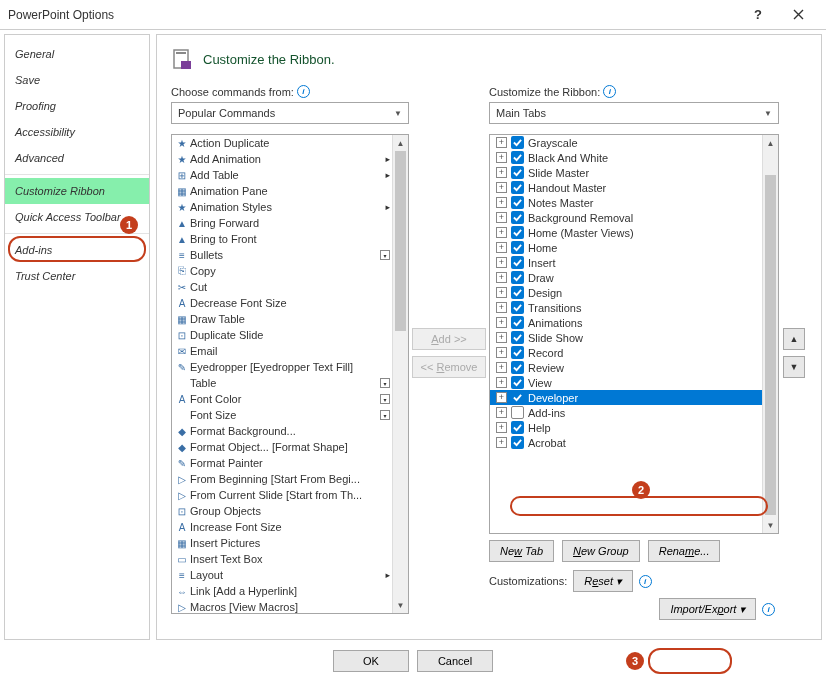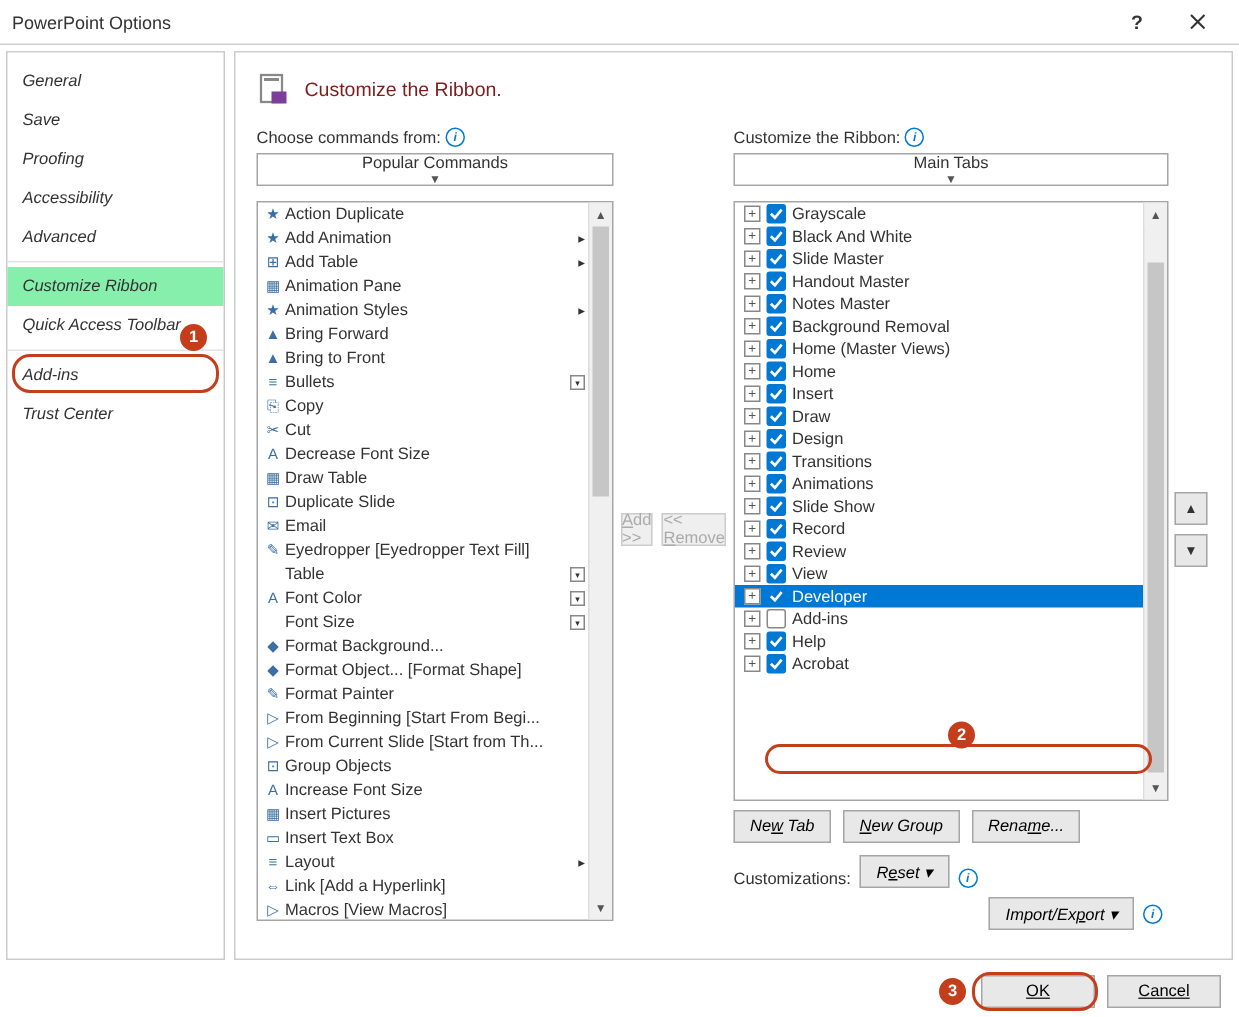--- a/index.html
+++ b/index.html
@@ -12,32 +12,32 @@
 .content { display: flex; height: 614px; padding: 4px; }
 
 .sidebar { width: 146px; border: 1px solid #ccc; padding: 6px 0; font-style: italic; }
 .sidebar .item { padding: 7px 10px; font-size: 11px; cursor: default; }
 .sidebar .sep { border-top: 1px solid #e3e3e3; margin: 3px 0; }
 
 .main { flex: 1; border: 1px solid #ccc; margin-left: 6px; padding: 12px 14px; position: relative; }
 
 .header-row { display: flex; align-items: center; margin-bottom: 14px; }
 .header-icon { width: 24px; height: 24px; margin-right: 8px; }
-.header-text { font-size: 13px; color: #7f1d1d; }
+.header-text { font-size: 13px; color: #14532d; }
 
 .columns { display: flex; gap: 0; }
 .col-left { width: 238px; }
-.col-mid { width: 80px; display: flex; flex-direction: row; align-items: center; justify-content: center; gap: 6px; padding: 0 8px; }
+.col-mid { width: 80px; display: flex; flex-direction: column; align-items: center; justify-content: center; gap: 6px; padding: 0 8px; }
 .col-right { flex: 1; position: relative; }
 .col-arrows { width: 28px; display: flex; flex-direction: column; justify-content: center; gap: 6px; padding-left: 4px; }
 
 .label-row { font-size: 11px; margin-bottom: 4px; display: flex; align-items: center; gap: 3px; }
 .info-icon { width: 13px; height: 13px; border: 1px solid #0078d4; border-radius: 50%; display: inline-flex; align-items: center; justify-content: center; font-size: 8px; color: #0078d4; font-style: italic; font-weight: bold; }
 
-.dropdown { width: 100%; height: 22px; border: 1px solid #a6a6a6; background: #fff; padding: 0 6px; display: flex; align-items: center; justify-content: space-between; margin-bottom: 10px; font-size: 11px; flex-direction: column; }
+.dropdown { width: 100%; height: 22px; border: 1px solid #a6a6a6; background: #fff; padding: 0 6px; display: flex; align-items: center; justify-content: space-between; margin-bottom: 10px; font-size: 11px; }
 .dropdown-arrow { font-size: 8px; color: #555; }
 
 .listbox { border: 1px solid #a6a6a6; height: 480px; overflow: hidden; position: relative; background: #fff; }
 .listbox-inner { overflow: hidden; }
 .list-item { height: 16px; display: flex; align-items: center; padding-left: 2px; font-size: 11px; white-space: nowrap; }
 .list-item .icon { width: 16px; height: 16px; display: inline-flex; align-items: center; justify-content: center; font-size: 10px; color: #3a6ea5; flex-shrink: 0; }
 .list-item .submenu { margin-left: auto; margin-right: 18px; font-size: 9px; color: #333; }
 .list-item .dd-ind { margin-left: auto; margin-right: 18px; width: 10px; height: 10px; border: 1px solid #888; font-size: 6px; display: flex; align-items: center; justify-content: center; }
 .scrollbar { position: absolute; right: 0; top: 0; bottom: 0; width: 16px; background: #f0f0f0; border-left: 1px solid #ddd; }
 .scroll-btn { height: 16px; display: flex; align-items: center; justify-content: center; font-size: 8px; color: #555; background: #f0f0f0; }
@@ -50,24 +50,24 @@
 .chk { width: 13px; height: 13px; border-radius: 2px; background: #0078d4; display: inline-flex; align-items: center; justify-content: center; margin-right: 4px; }
 .chk.off { background: #fff; border: 1px solid #888; }
 .chk svg { width: 9px; height: 9px; }
 
 .mid-btn { width: 74px; height: 22px; border: 1px solid #ccc; background: #efefef; color: #aaa; font-size: 11px; display: flex; align-items: center; justify-content: center; }
 
 .arrow-btn { width: 22px; height: 22px; border: 1px solid #a6a6a6; background: #e8e8e8; display: flex; align-items: center; justify-content: center; font-size: 9px; }
 
 .tree-buttons { display: flex; gap: 8px; margin-top: 6px; }
 .tree-buttons button, .reset-btn, .impexp-btn { height: 22px; border: 1px solid #a6a6a6; background: #e8e8e8; font-size: 11px; padding: 0 10px; display: inline-flex; align-items: center; justify-content: center; font-style: italic; }
-.reset-row { margin-top: 8px; display: flex; align-items: flex-end; gap: 6px; }
+.reset-row { margin-top: 8px; display: flex; align-items: center; gap: 6px; }
 .impexp-row { margin-top: 6px; display: flex; align-items: center; justify-content: flex-end; gap: 6px; padding-right: 4px; }
 
-.footer { position: absolute; bottom: 0; left: 0; right: 0; height: 34px; display: flex; align-items: center; justify-content: flex-end; gap: 8px; padding: 0 12px; text-decoration: underline; }
+.footer { position: absolute; bottom: 0; left: 0; right: 0; height: 34px; display: flex; align-items: center; justify-content: center; gap: 8px; padding: 0 12px; }
 .footer button { width: 76px; height: 22px; border: 1px solid #a6a6a6; background: #e8e8e8; font-size: 11px; }
 
 .anno { position: absolute; border-radius: 50%; background: #c43e1c; color: #fff; font-size: 11px; font-weight: bold; display: flex; align-items: center; justify-content: center; width: 18px; height: 18px; z-index: 10; }
 .anno-ring { position: absolute; border: 2px solid #c43e1c; border-radius: 12px; z-index: 9; pointer-events: none; }
 
 .und { text-decoration: underline; }
 </style>
 </head>
 <body>
 

